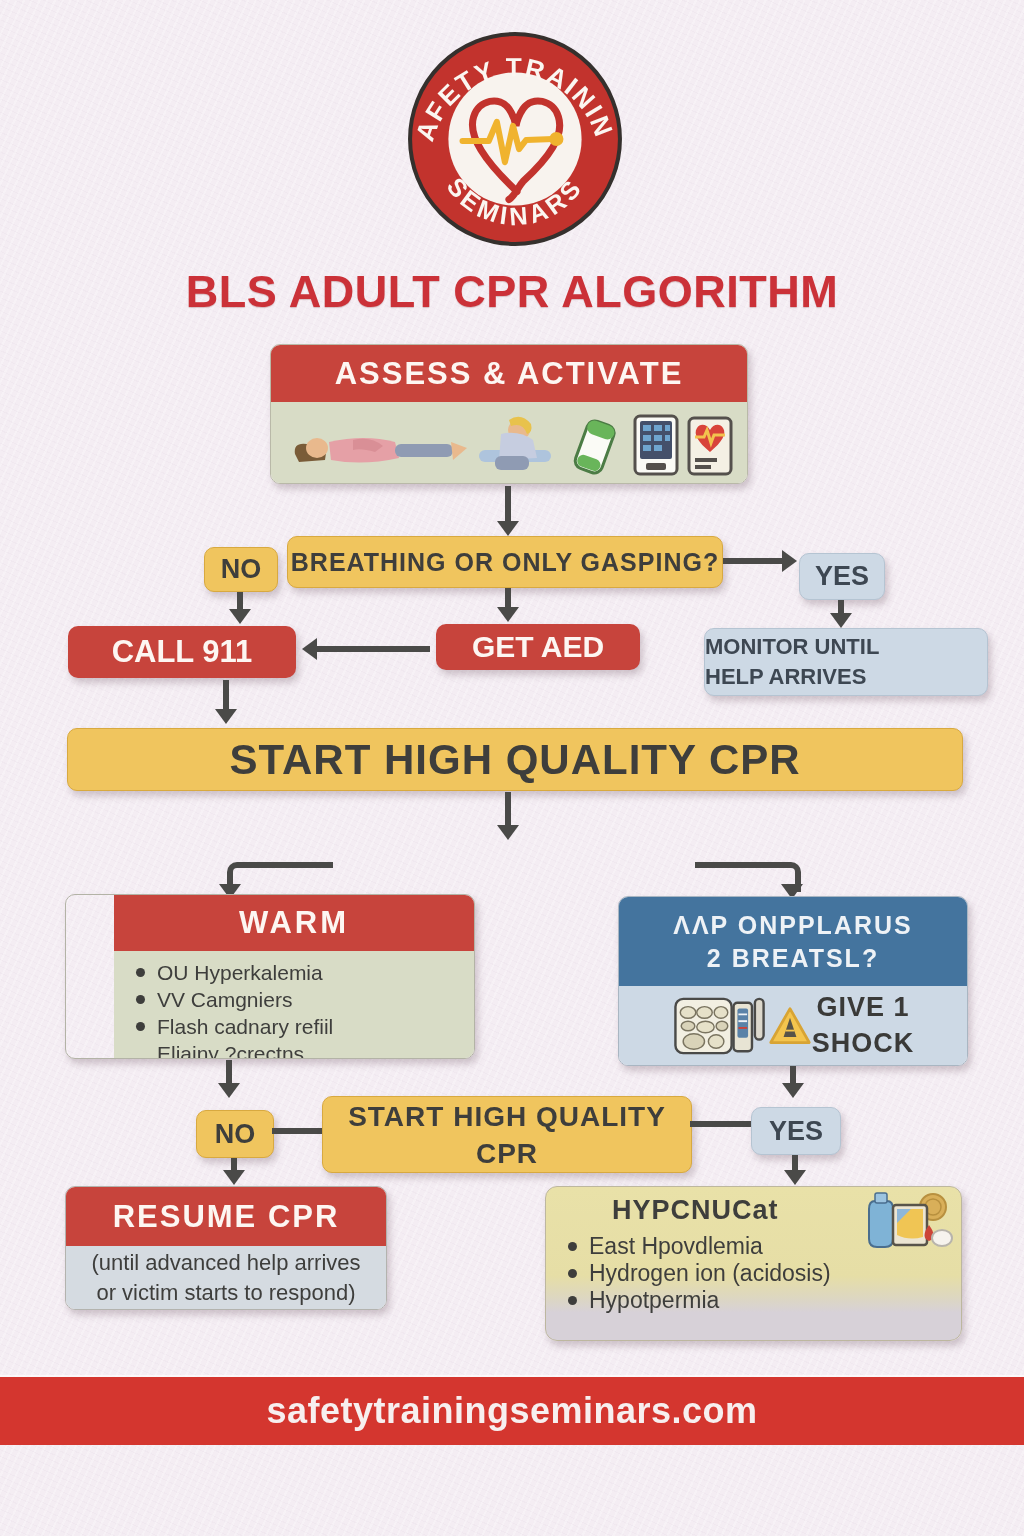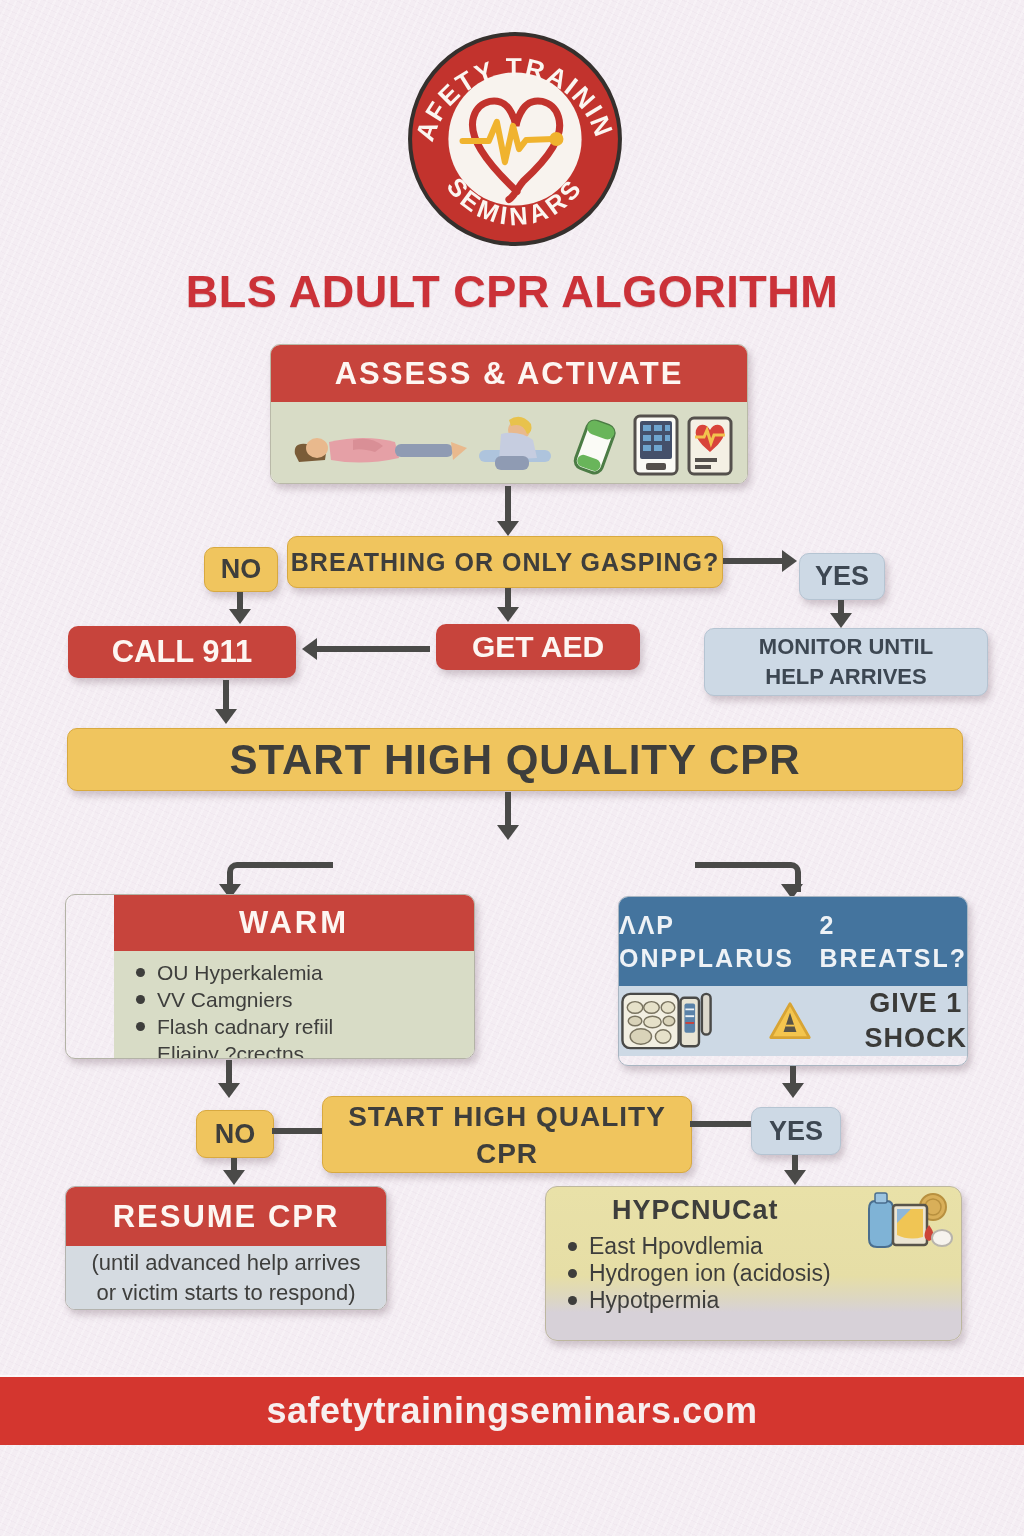--- a/index.html
+++ b/index.html
@@ -152,21 +152,21 @@
       <div class="stem"></div>
       <div class="head"></div>
     </div>
 
   <div class="box red center" style="left:68px;top:626px;width:228px;height:52px;font-size:31px;font-weight:bold;">CALL 911</div>
   <div class="h-arrow" style="left:302px;top:638px;width:128px;">
       <div class="head-l"></div>
       <div class="stem"></div>
     </div>
   <div class="box red center" style="left:436px;top:624px;width:204px;height:46px;font-size:30px;font-weight:bold;">GET AED</div>
-  <div class="box lblue" style="left:704px;top:628px;width:282px;height:66px;display:flex;flex-direction:column;align-items:center;justify-content:center;font-size:22px;font-weight:bold;line-height:1.35;">
+  <div class="box lblue" style="left:704px;top:628px;width:282px;height:66px;display:flex;flex-direction:column;align-items:flex-start;justify-content:center;font-size:22px;font-weight:bold;line-height:1.35;">
     <span>MONITOR UNTIL</span>
     <span>HELP ARRIVES</span>
   </div>
 
   <div class="v-arrow" style="left:215px;top:680px;height:44px;">
       <div class="stem"></div>
       <div class="head"></div>
     </div>
 
   <div class="box yellow center" style="left:67px;top:728px;width:894px;height:61px;font-size:42px;font-weight:bold;letter-spacing:1px;">START HIGH QUALITY CPR</div>
@@ -195,25 +195,25 @@
         </div>
       <div class="bullet-row">
           <span class="dot"></span>
           <span class="pre" style="line-height:27px;">Flash cadnary refiil
 Eliainy ?crectns</span>
         </div>
     </div>
   </div>
 
   <div class="box" style="left:618px;top:896px;width:348px;height:168px;overflow:hidden;border:1px solid #a9b6c2;">
-    <div style="height:89px;background:#44749e;display:flex;flex-direction:row;align-items:center;justify-content:center;color:#eef2f6;font-weight:bold;font-size:25px;letter-spacing:2px;line-height:1.3;">
+    <div style="height:89px;background:#44749e;display:flex;flex-direction:column;align-items:center;justify-content:center;color:#eef2f6;font-weight:bold;font-size:25px;letter-spacing:2px;line-height:1.3;">
       <span>ΛΛP ONPPLARUS</span>
       <span>2 BREATSL?</span>
     </div>
-    <div style="height:70px;background:#cdd9e5;display:flex;align-items:center;justify-content:space-between;">
+    <div style="height:79px;background:#cdd9e5;display:flex;align-items:center;justify-content:center;">
       <svg width="96" height="62" viewBox="0 0 96 64">
         <rect x="2" y="4" width="58" height="56" rx="8" fill="#f2efe2" stroke="#4a4a48" stroke-width="2.5"></rect>
         <ellipse cx="15" cy="18" rx="8" ry="6" fill="#e6e1c9" stroke="#7a7460" stroke-width="1.5"></ellipse>
         <ellipse cx="32" cy="18" rx="8" ry="6" fill="#e6e1c9" stroke="#7a7460" stroke-width="1.5"></ellipse>
         <ellipse cx="49" cy="18" rx="7" ry="6" fill="#e6e1c9" stroke="#7a7460" stroke-width="1.5"></ellipse>
         <ellipse cx="15" cy="32" rx="7" ry="5" fill="#d9d3b9" stroke="#7a7460" stroke-width="1.5"></ellipse>
         <ellipse cx="33" cy="33" rx="9" ry="6" fill="#e6e1c9" stroke="#7a7460" stroke-width="1.5"></ellipse>
         <ellipse cx="50" cy="32" rx="6" ry="5" fill="#d9d3b9" stroke="#7a7460" stroke-width="1.5"></ellipse>
         <ellipse cx="21" cy="48" rx="11" ry="8" fill="#d9d3b9" stroke="#7a7460" stroke-width="1.5"></ellipse>
         <ellipse cx="44" cy="48" rx="8" ry="7" fill="#e6e1c9" stroke="#7a7460" stroke-width="1.5"></ellipse>

